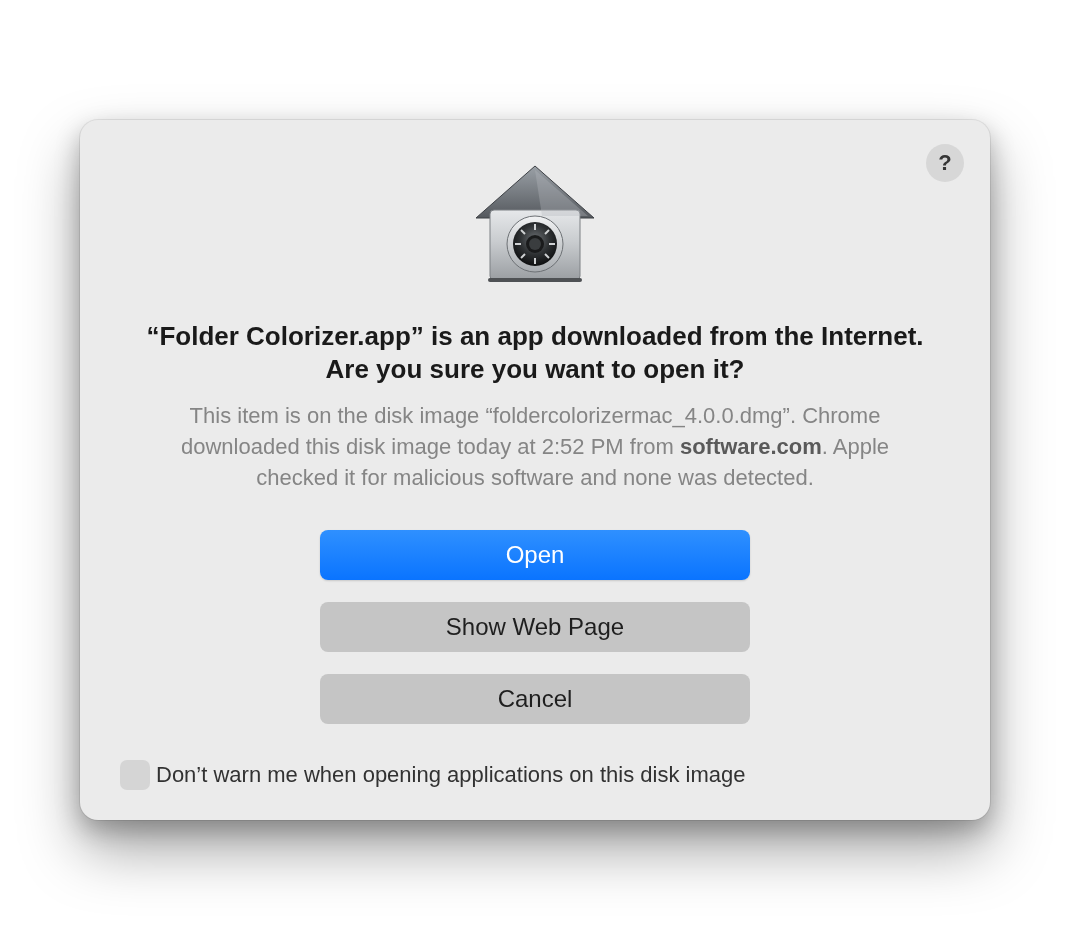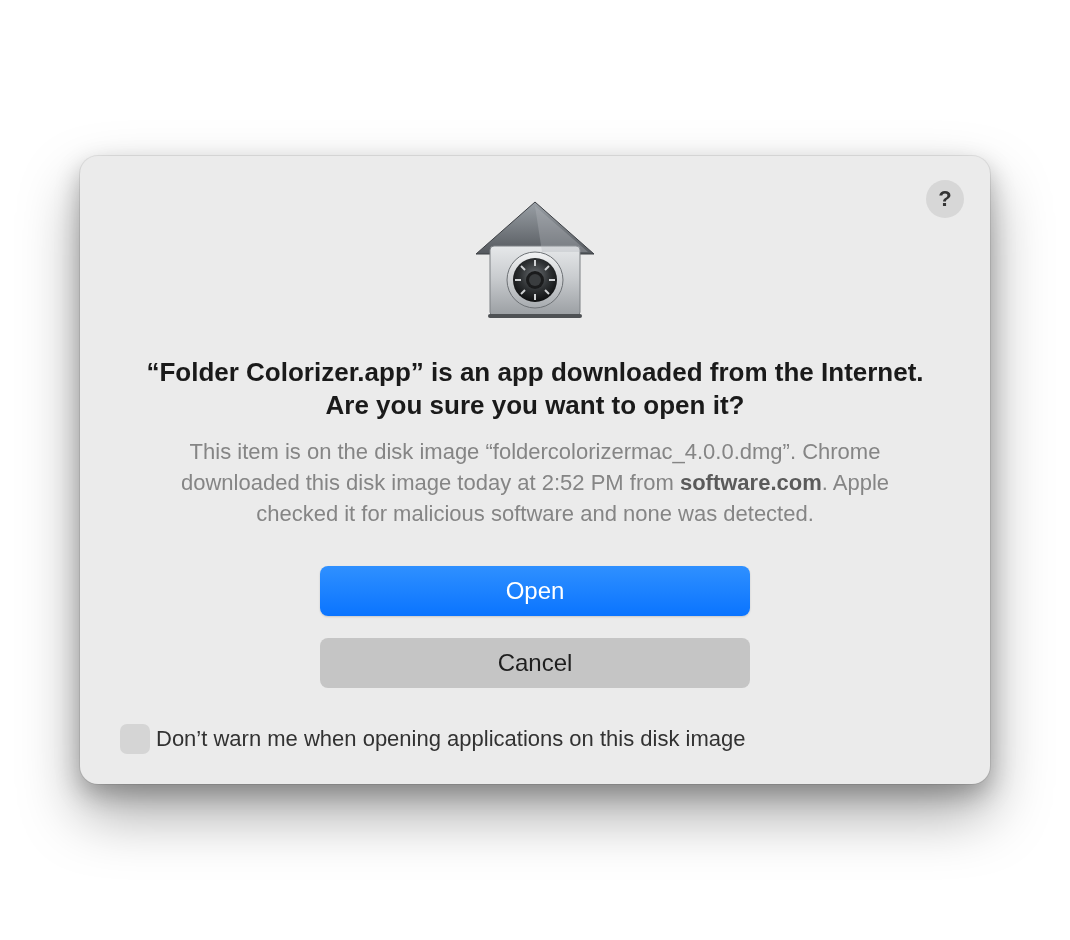--- a/index.html
+++ b/index.html
@@ -176,20 +176,23 @@
 
   <div class="subtitle">
     <span>This item is on the disk image “foldercolorizermac_4.0.0.dmg”. Chrome downloaded this disk image today at 2:52 PM from </span><b>software.com</b><span>. Apple checked it for malicious software and none was detected.</span>
   </div>
 
   <div class="buttons">
     <div class="btn btn-primary">
       <span>Open</span>
     </div>
     <div class="btn btn-secondary">
+      <span>Show Web Page</span>
+    </div>
+    <div class="btn btn-secondary">
       <span>Cancel</span>
     </div>
   </div>
 
   <div class="checkbox-row">
     <div class="checkbox"></div>
     <div class="checkbox-label">Don’t warn me when opening applications on this disk image</div>
   </div>
 
 </div>

